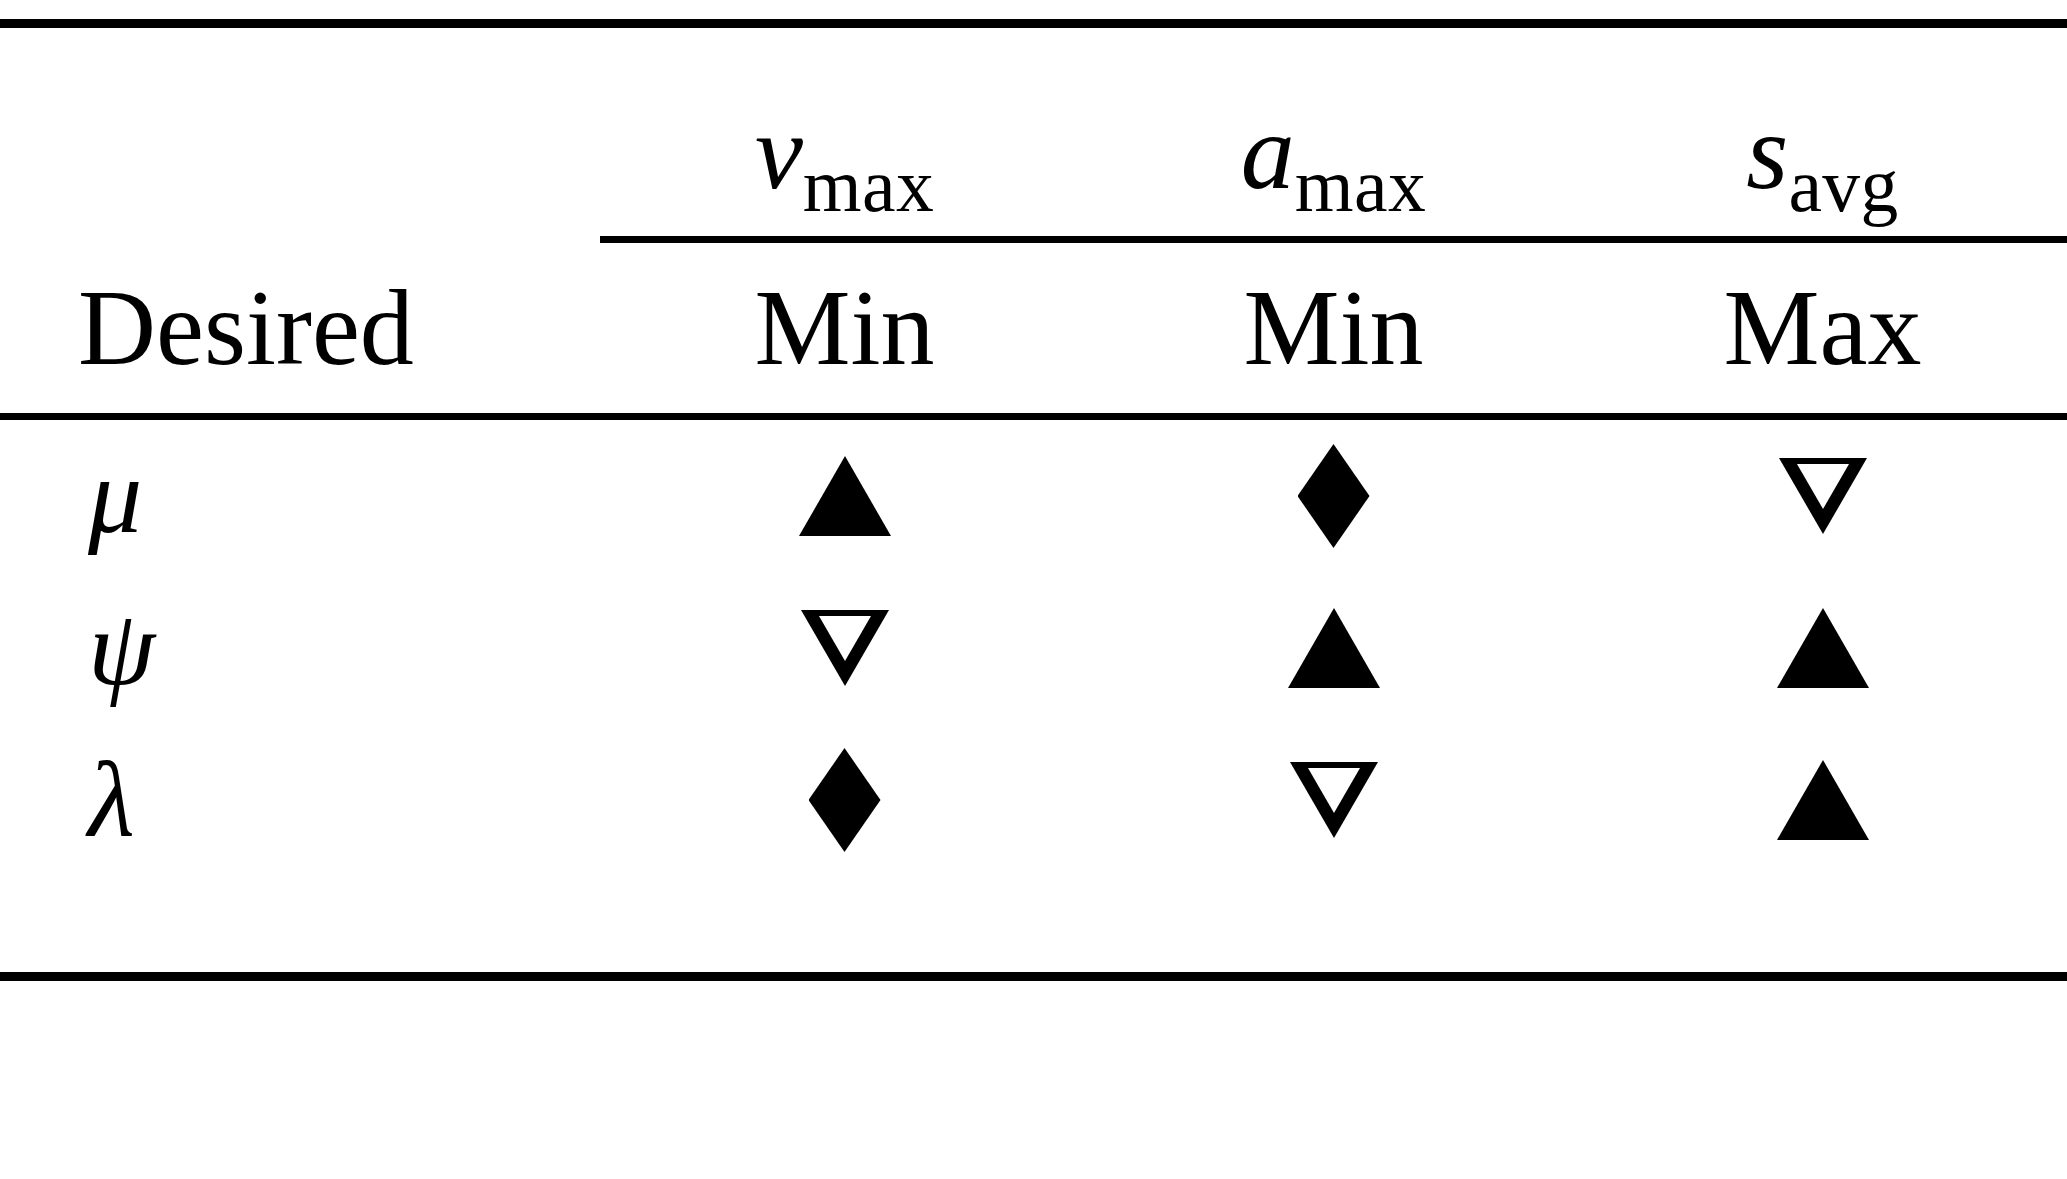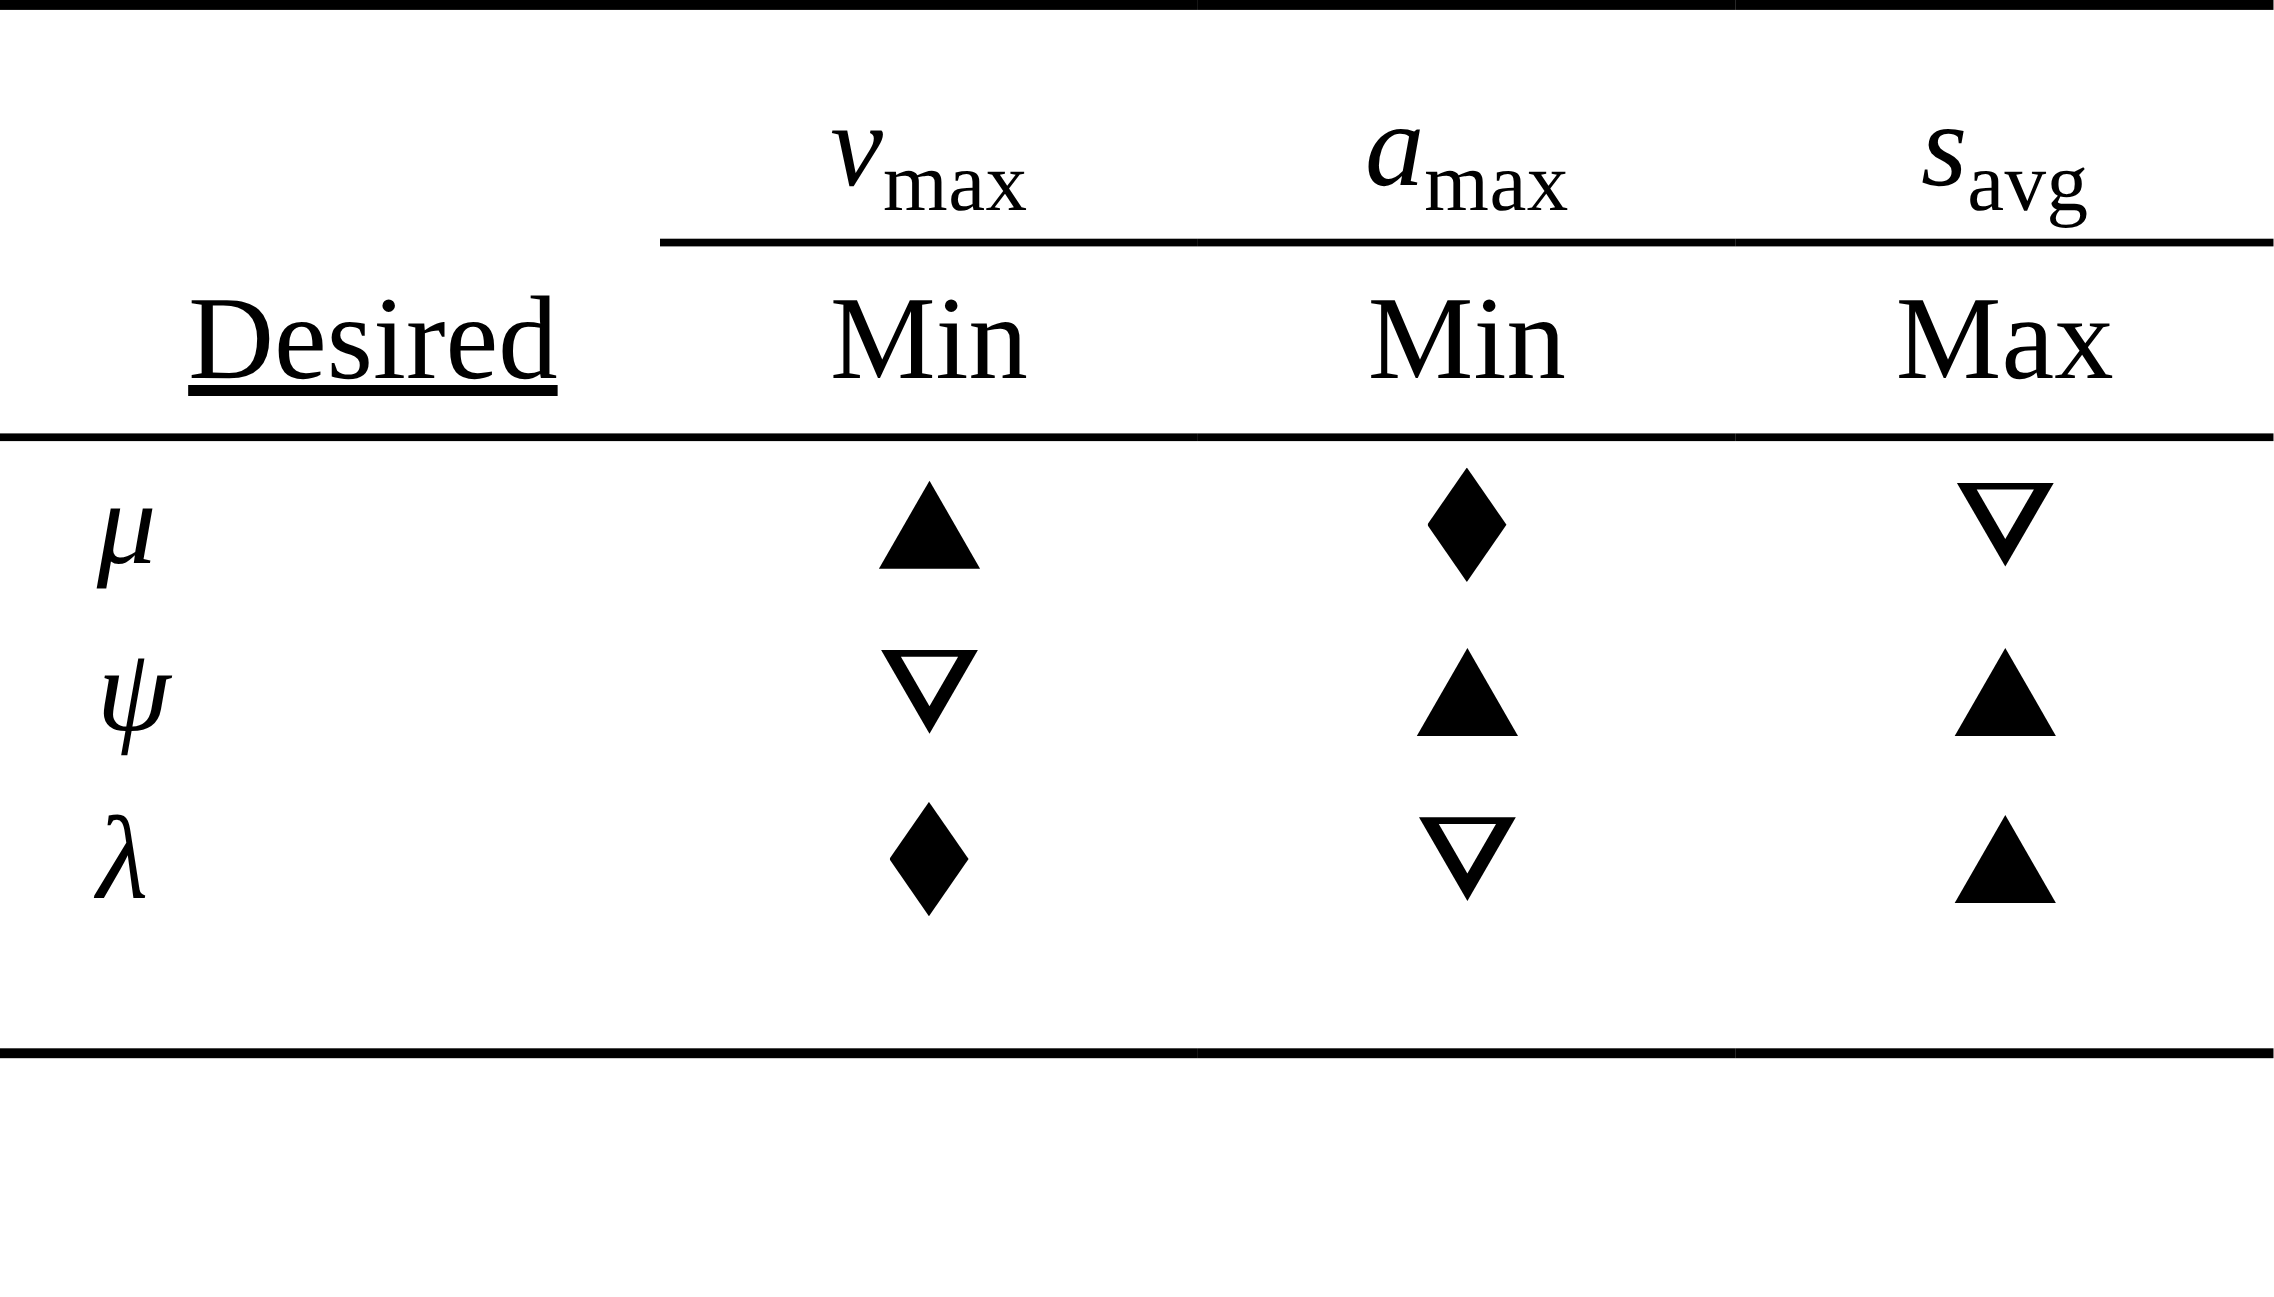--- a/index.html
+++ b/index.html
@@ -19,20 +19,21 @@
     position: relative;
     width: 2067px;
     height: 1179px;
     box-sizing: border-box;
   }
 
   table.booktabs {
     border-collapse: collapse;
     width: 2067px;
     table-layout: fixed;
+    margin-top: 19px;
   }
 
   
   col.c-label { width: 600px; }
   col.c-data  { width: 489px; }
 
   
   .rule-top td,
   .rule-mid td,
   .rule-bot td {
@@ -83,24 +84,23 @@
   .hdr-spacer { height: 58px; }
 
   .hdr-word {
     height: 170px;
     font-size: 108px;
     line-height: 1;
     white-space: nowrap;
   }
   .row-label-head {
     font-size: 108px;
-    text-align: center;
+    text-align: left;
     padding-left: 78px;
     white-space: nowrap;
-    text-decoration: underline;
   }
 
   
   tr.data-row td {
     height: 152px;
   }
   td.row-label {
     font-size: 108px;
     font-style: italic;
     text-align: left;

